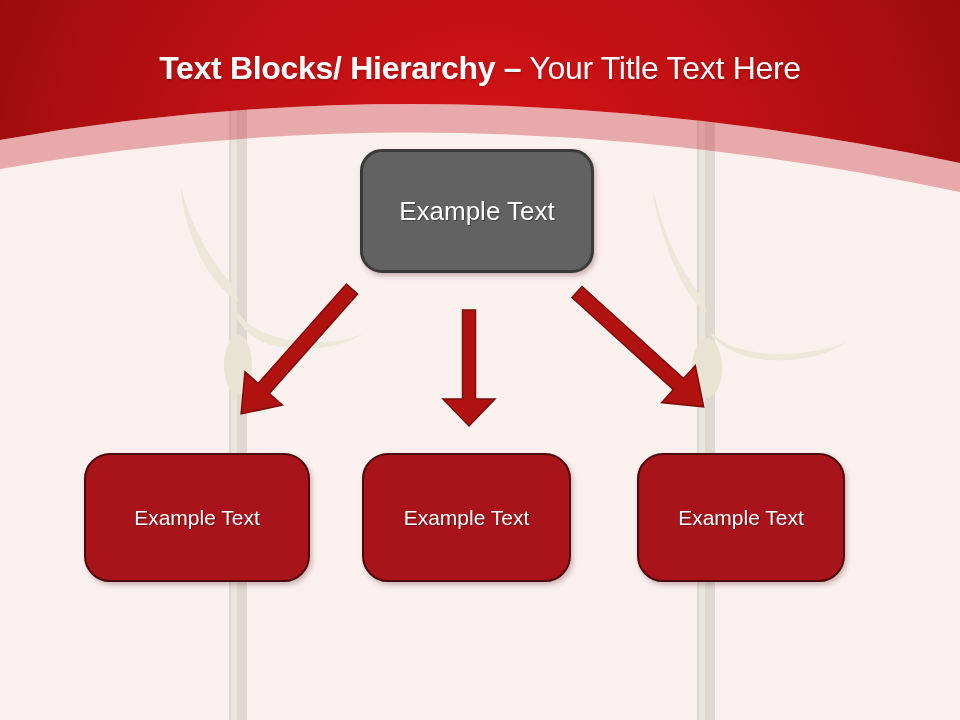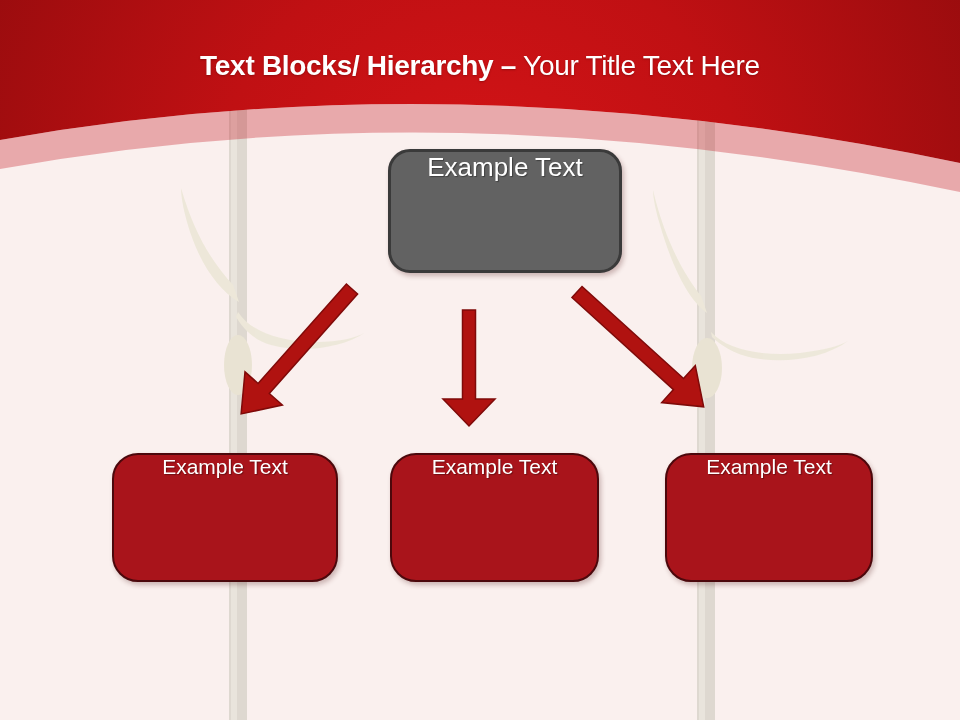--- a/index.html
+++ b/index.html
@@ -6,34 +6,33 @@
   .slide{
     position:relative; width:960px; height:720px; overflow:hidden;
     background:#faf0ee;
     font-family:"Liberation Sans", sans-serif;
   }
   svg{display:block;}
   .stems-layer{position:absolute; left:0; top:0; z-index:1; pointer-events:none;}
   .header-layer{position:absolute; left:0; top:0; z-index:2; pointer-events:none;}
   .title-wrap{
     position:absolute; left:0; top:50px; width:960px; z-index:4;
-    text-align:center; color:#ffffff; font-size:28px; letter-spacing:-0.3px;
+    text-align:center; color:#ffffff; font-size:32px; letter-spacing:-0.3px;
     text-shadow:0 1px 2px rgba(60,0,0,0.35);
     white-space:nowrap;
   }
   .title-bold{font-weight:700;}
   .title-reg{font-weight:400;}
   .arrows-layer{position:absolute; left:0; top:0; z-index:3; pointer-events:none;}
   .tbox{
     position:absolute; z-index:3;
-    display:flex; justify-content:center;
+    display:flex; align-items:center; justify-content:center;
     color:#ffffff; text-align:center;
     box-shadow:2px 3px 5px rgba(80,20,20,0.28);
     text-shadow:1px 1px 1px rgba(0,0,0,0.35);
-    margin-left:28px;
   }
   .root-box{
     left:360px; top:149px; width:228px; height:118px;
     background:#626262; border:3px solid #3a3a3a; border-radius:22px;
     font-size:26px;
   }
   .child-box{
     background:#a9141b; border:2.5px solid #4c080c; border-radius:26px;
     font-size:21px;
   }

